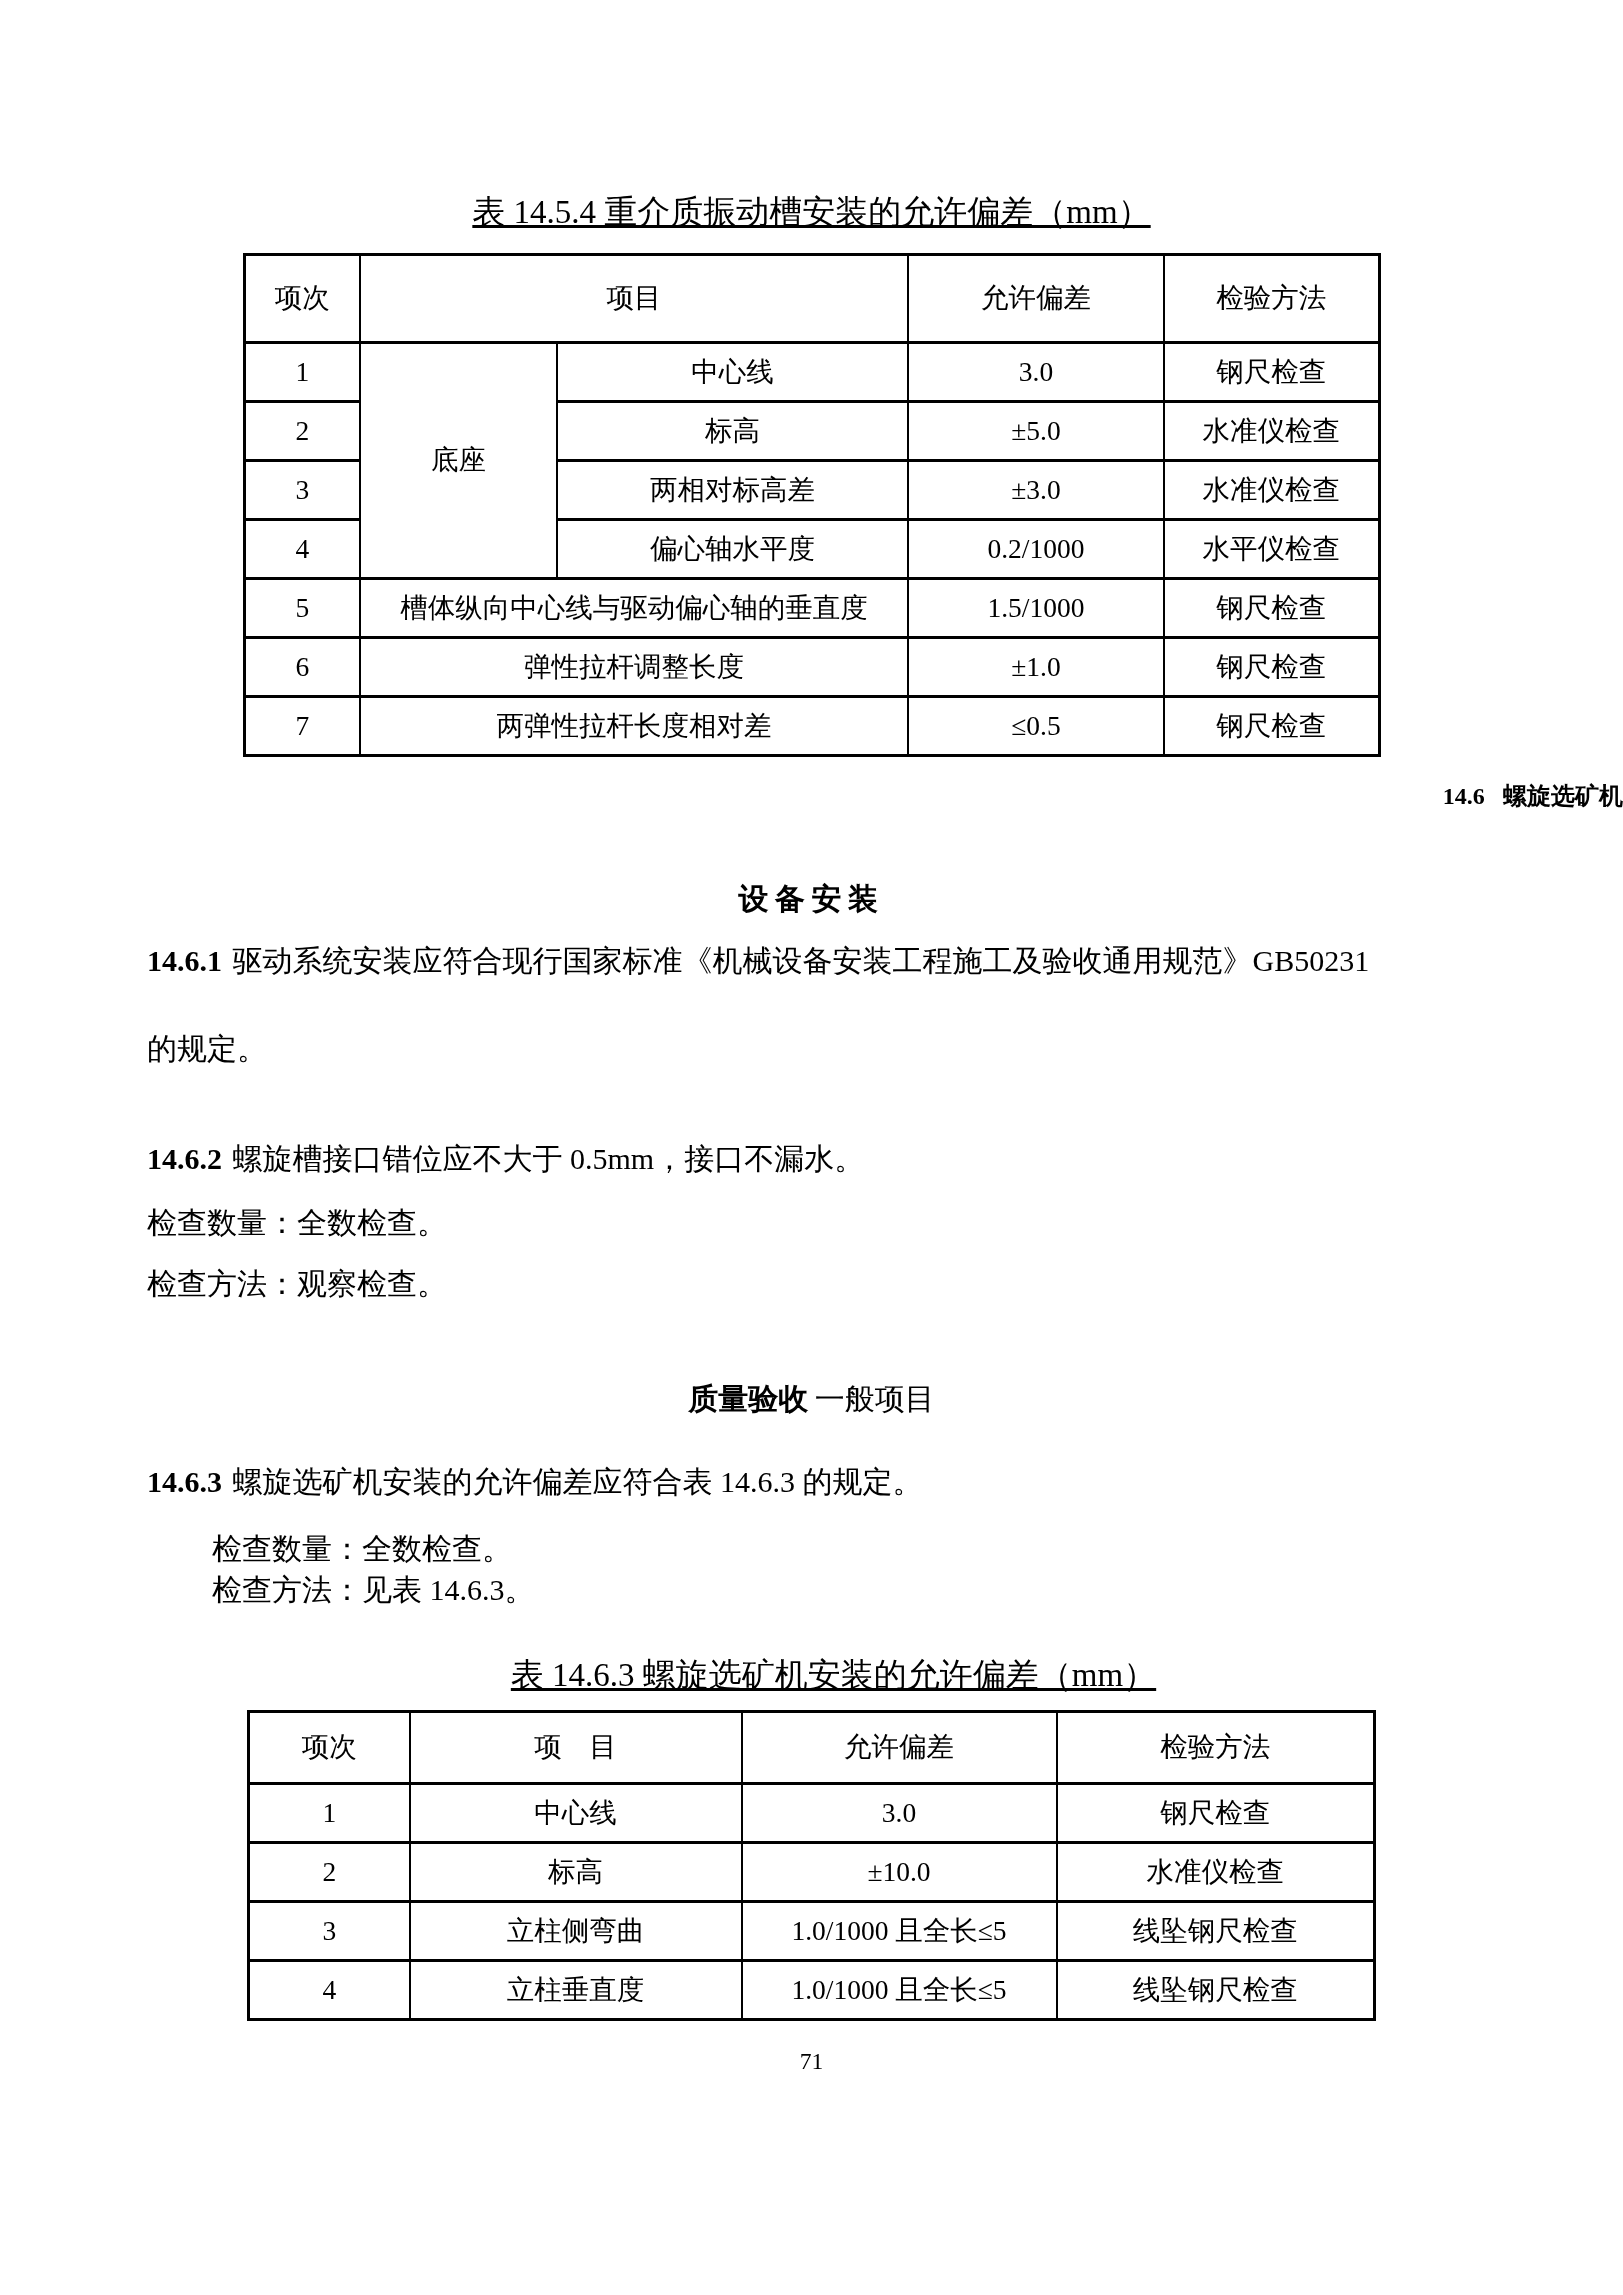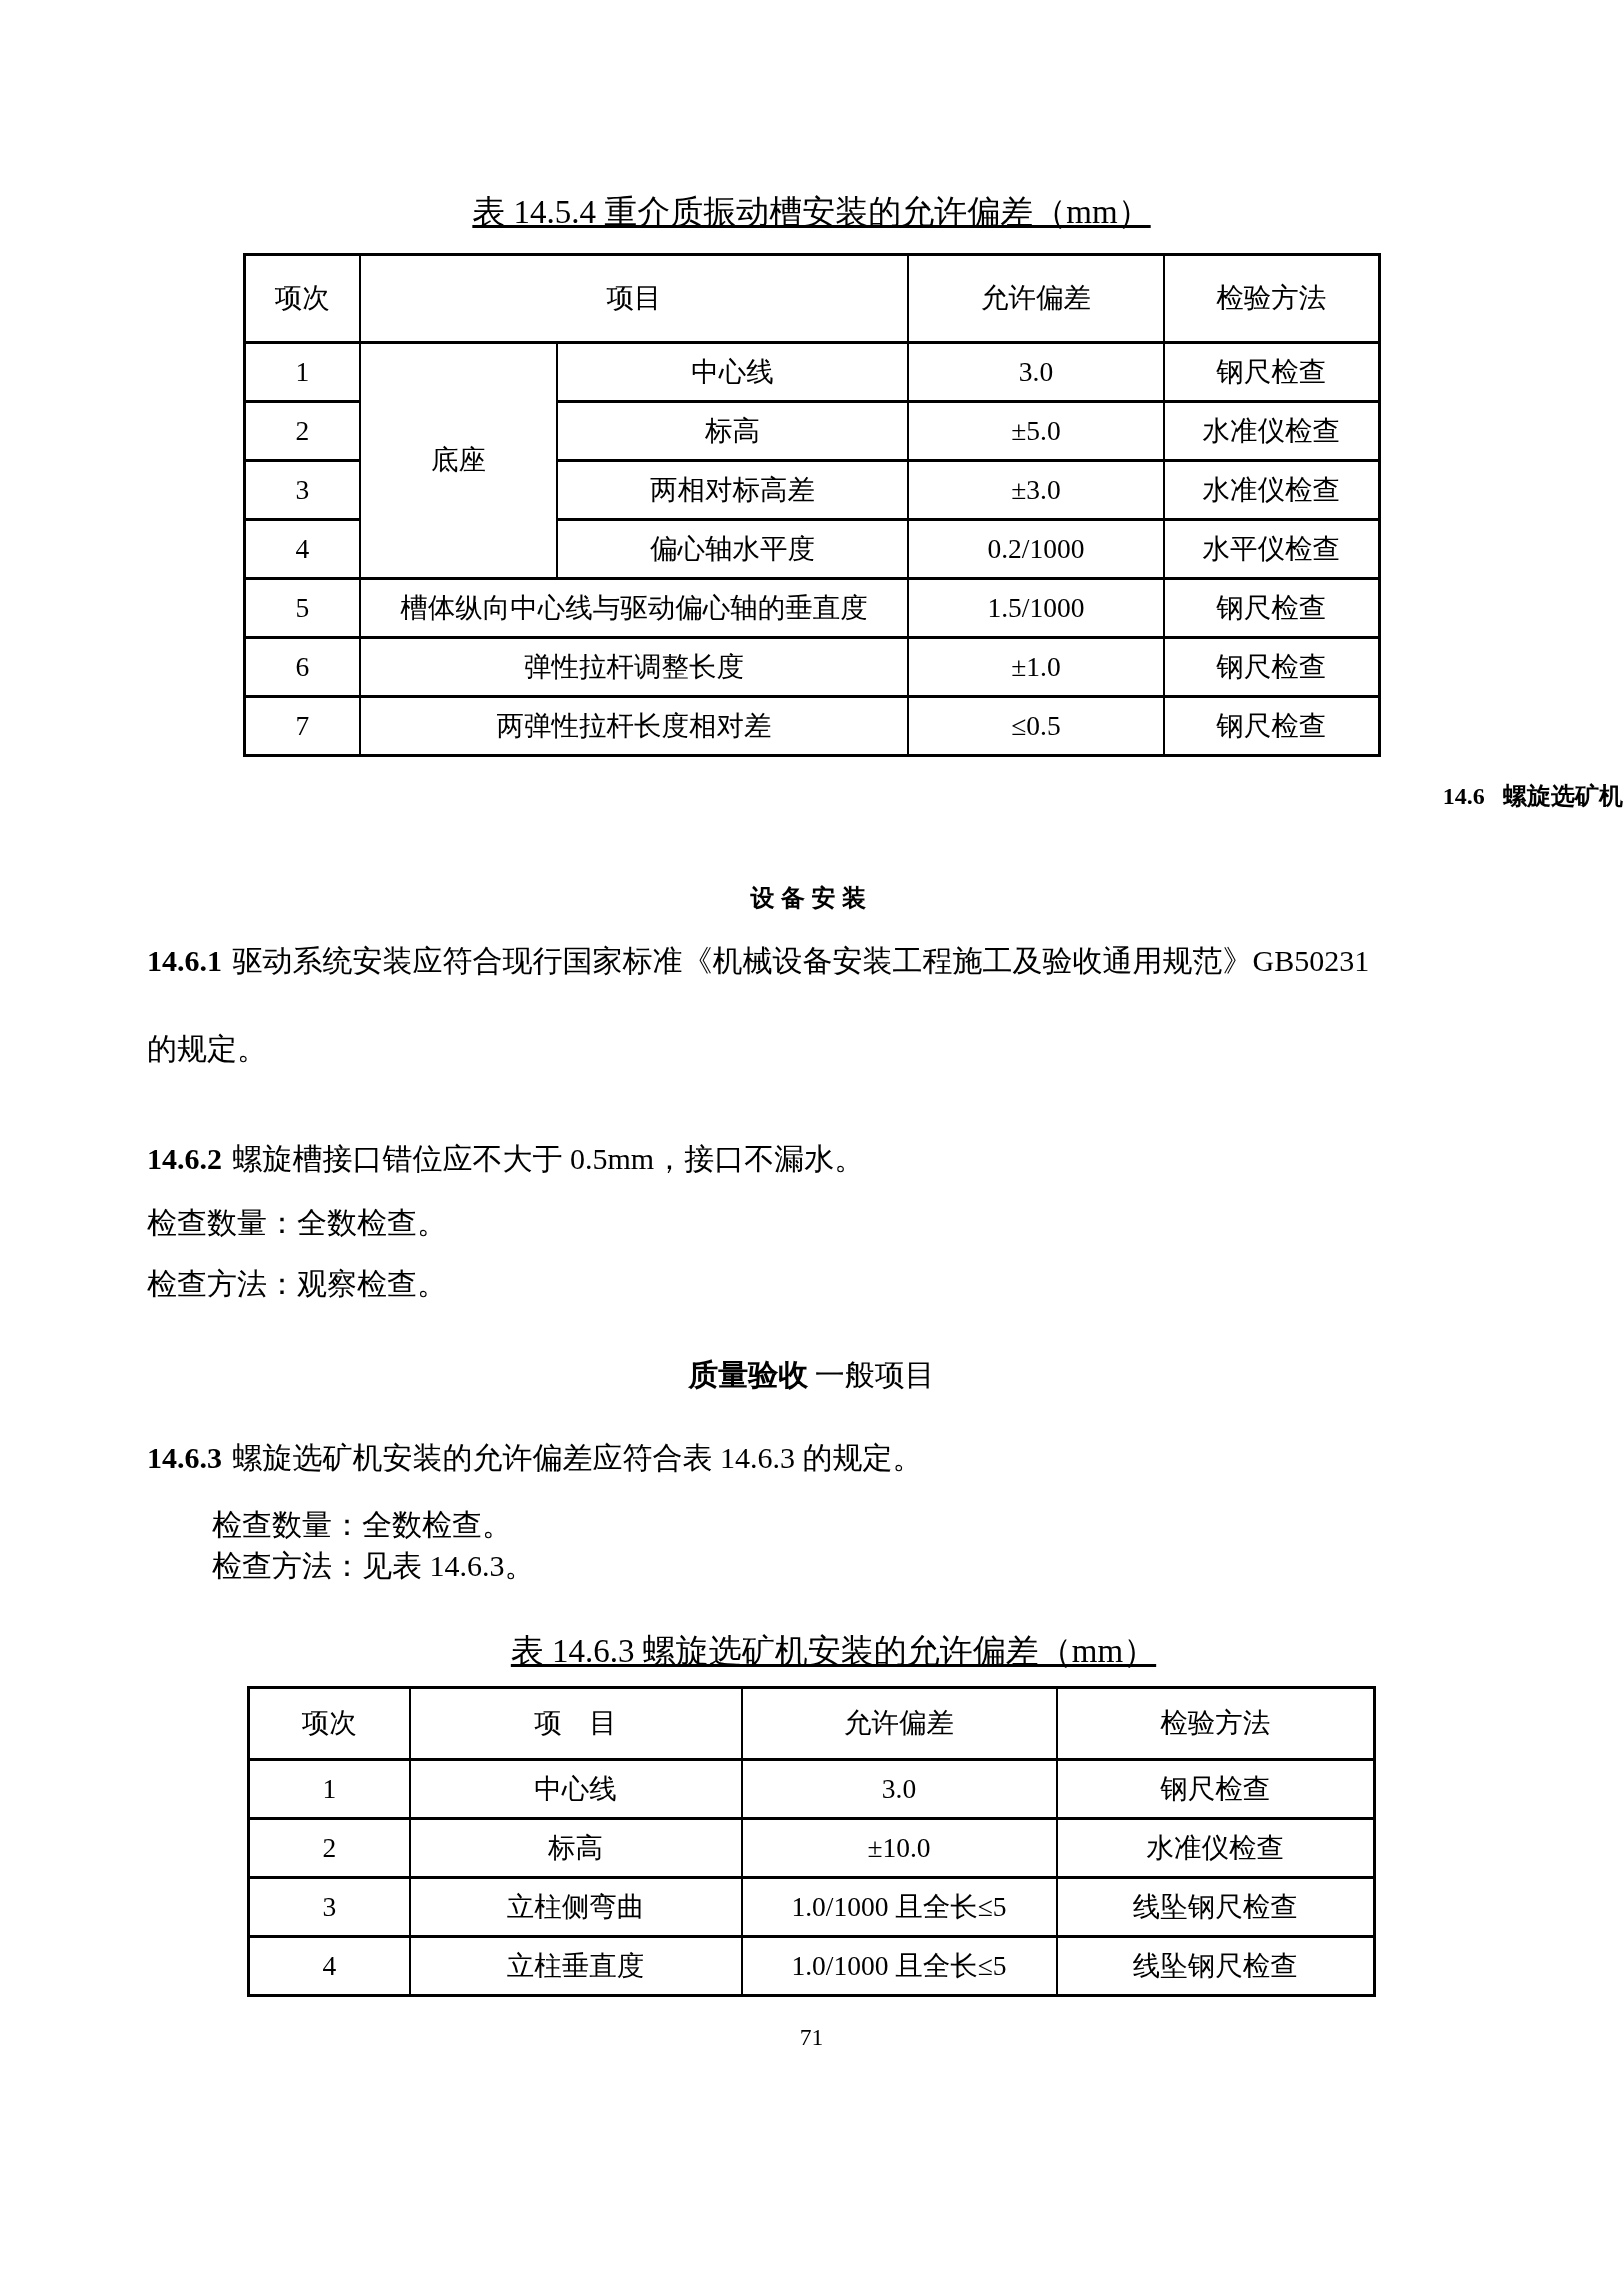--- a/index.html
+++ b/index.html
@@ -20,30 +20,30 @@
     text-align:center;vertical-align:middle;
     font-size:27.5px;padding:0 7px;overflow:hidden;
   }
   tr.head td{font-size:27.5px;}
   .t1 tr{height:59px;}
   .t1 tr.head{height:88px;}
   .t2 tr{height:59px;}
   .t2 tr.head{height:72px;}
   .h-section{margin-top:19.6px;text-align:right;font-size:24px;font-weight:bold;line-height:41px;}
   .h-section .sec-no{margin-right:18.3px;}
-  .h-equip{margin-top:63px;text-align:center;font-size:24px;font-weight:bold;line-height:37px;letter-spacing:6.5px;}
+  .h-equip{margin-top:63px;text-align:center;font-size:30px;font-weight:bold;line-height:37px;letter-spacing:6.5px;}
   .para{margin:0 131px 0 147px;font-size:30px;}
   .p-clause1{margin-top:0;line-height:88px;text-align:justify;}
   .line{line-height:41px;}
   .bold{font-weight:bold;}
   .clause-no{font-weight:bold;margin-right:10.5px;}
   .h-quality{text-align:center;font-size:30px;line-height:41px;}
   .h-quality .bold{margin-right:6.5px;}
   .h-main{margin-top:11px;}
-  .h-general{margin-top:50px;}
+  .h-general{margin-top:74px;}
   .p-1462{margin-top:45px;}
   .jc1{margin-top:23px;}
   .jf1{margin-top:20px;}
   .p-1463{margin-top:42px;}
   .jc2{margin-top:25.5px;}
   .jf2{}
   .indent{padding-left:65px;}
   .t2-title{margin-top:49px;padding-left:44px;}
   .page-num{margin-top:26px;text-align:center;font-size:23.6px;line-height:29px;}
 </style>

